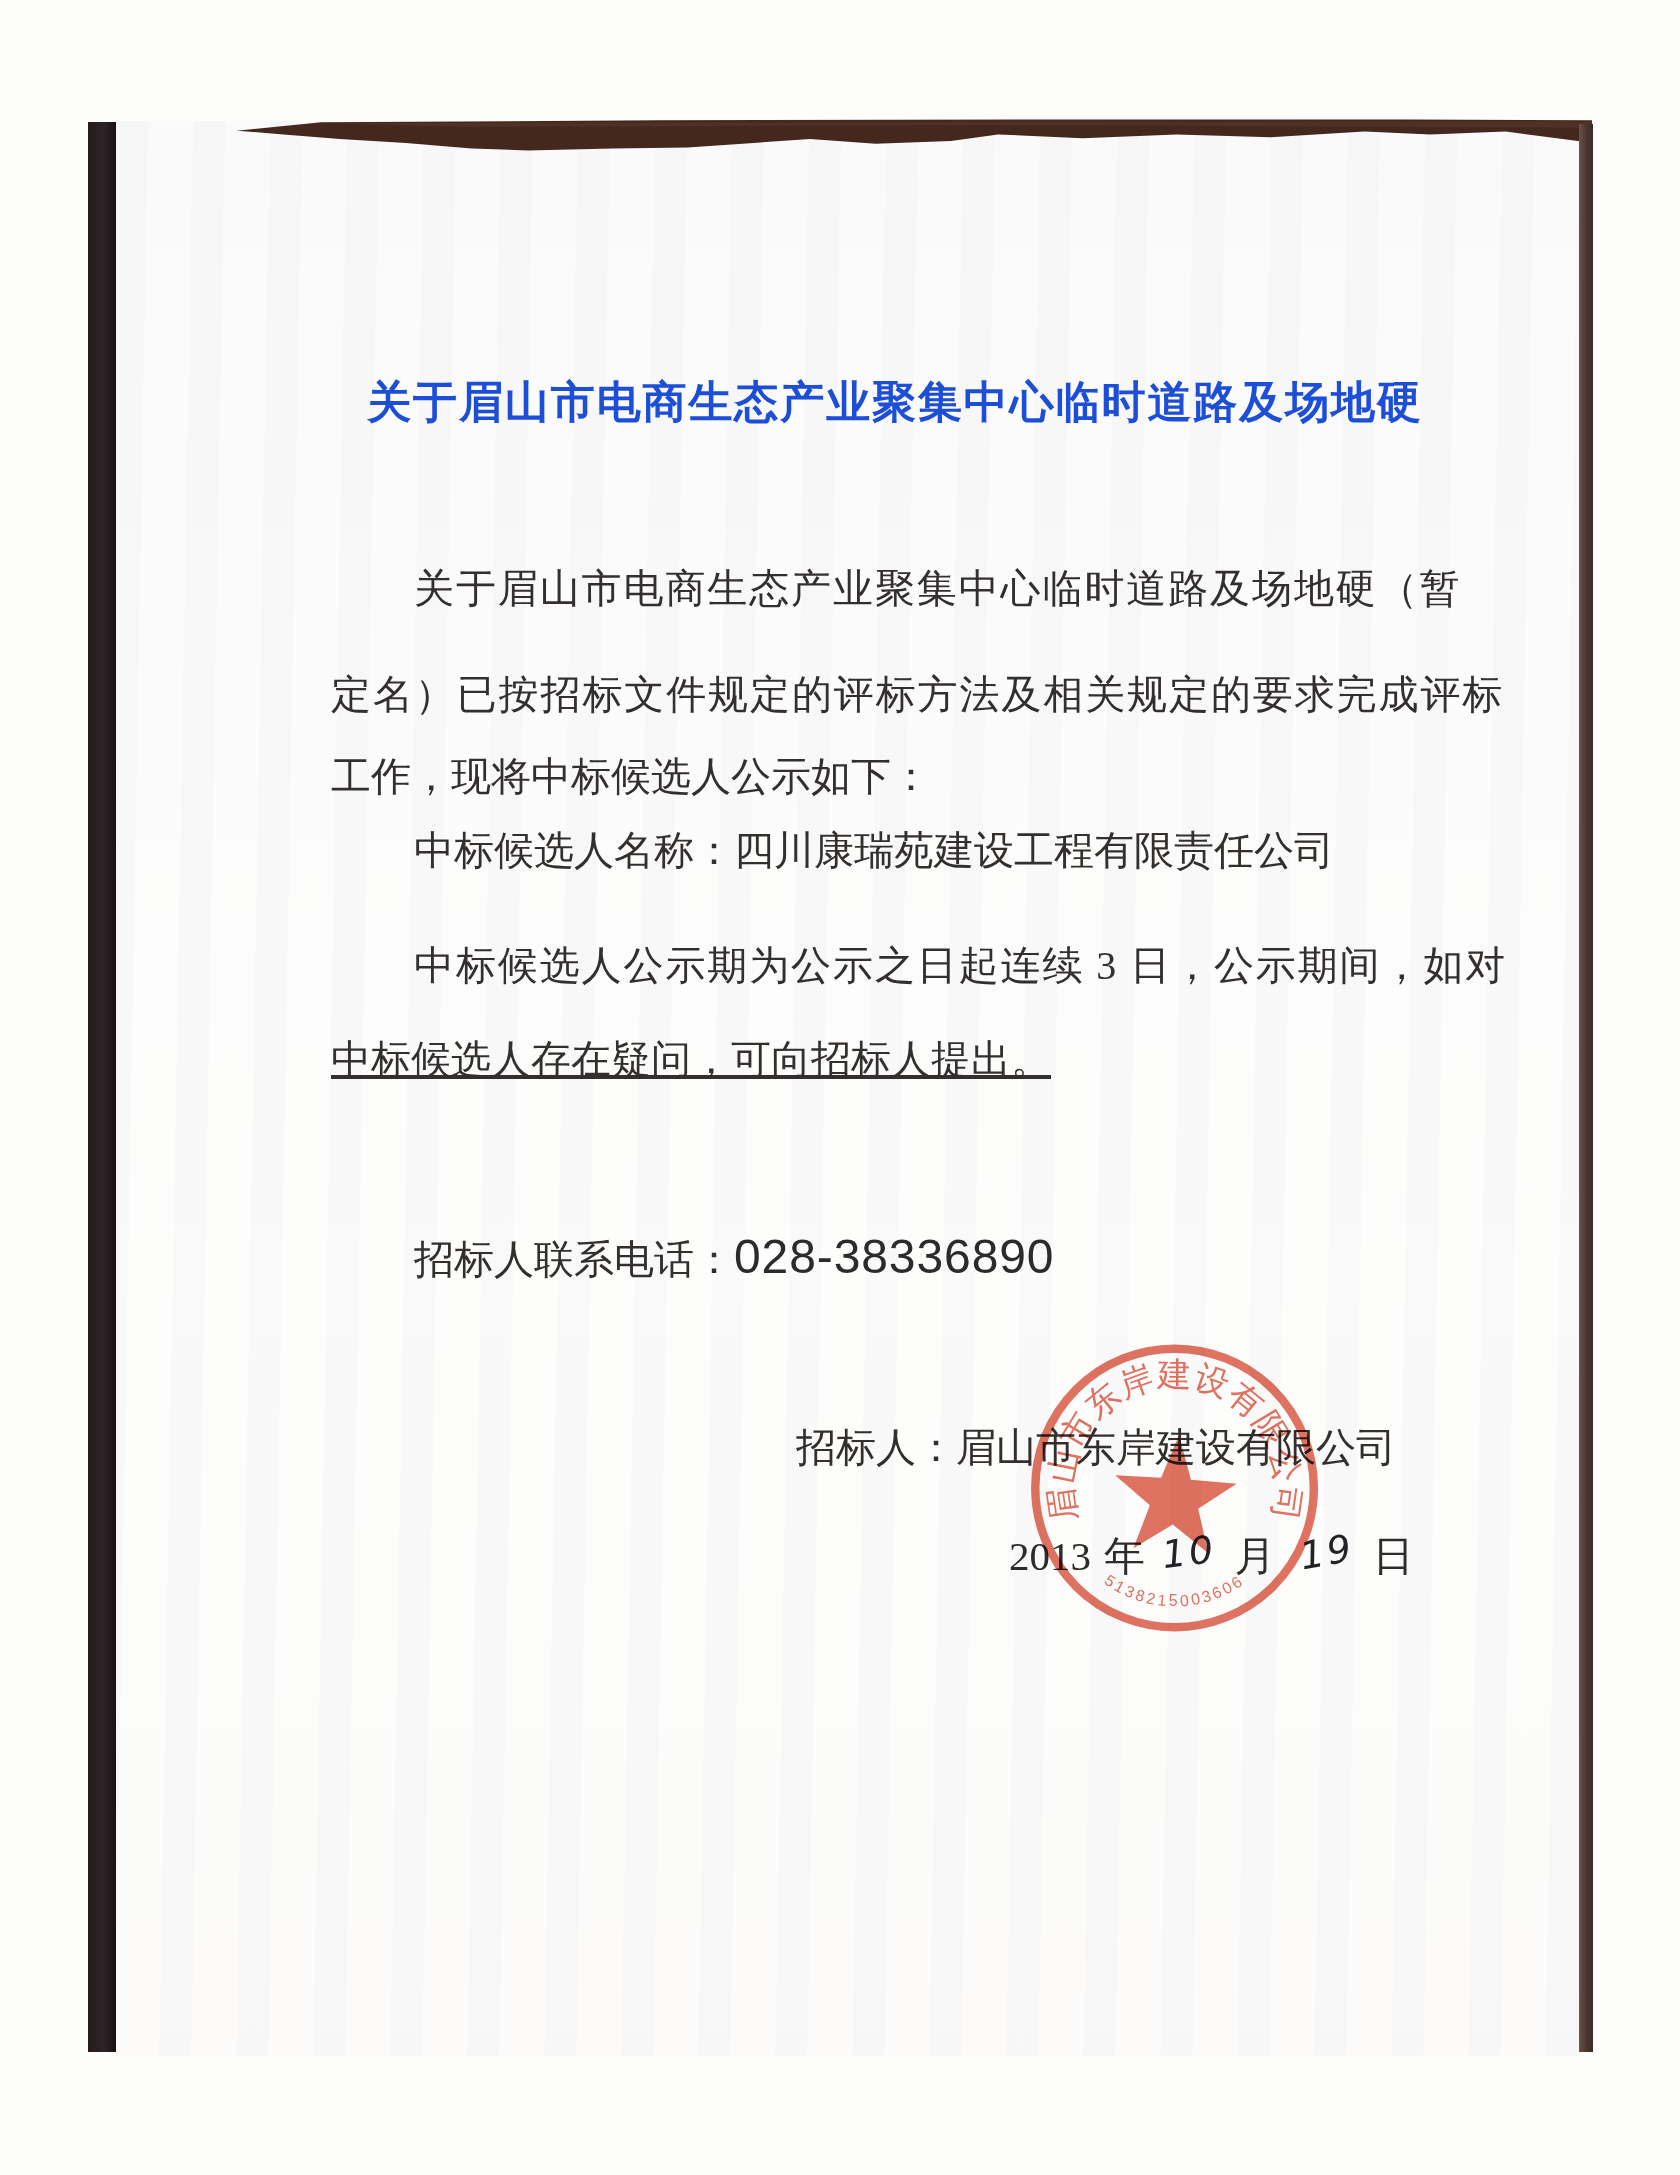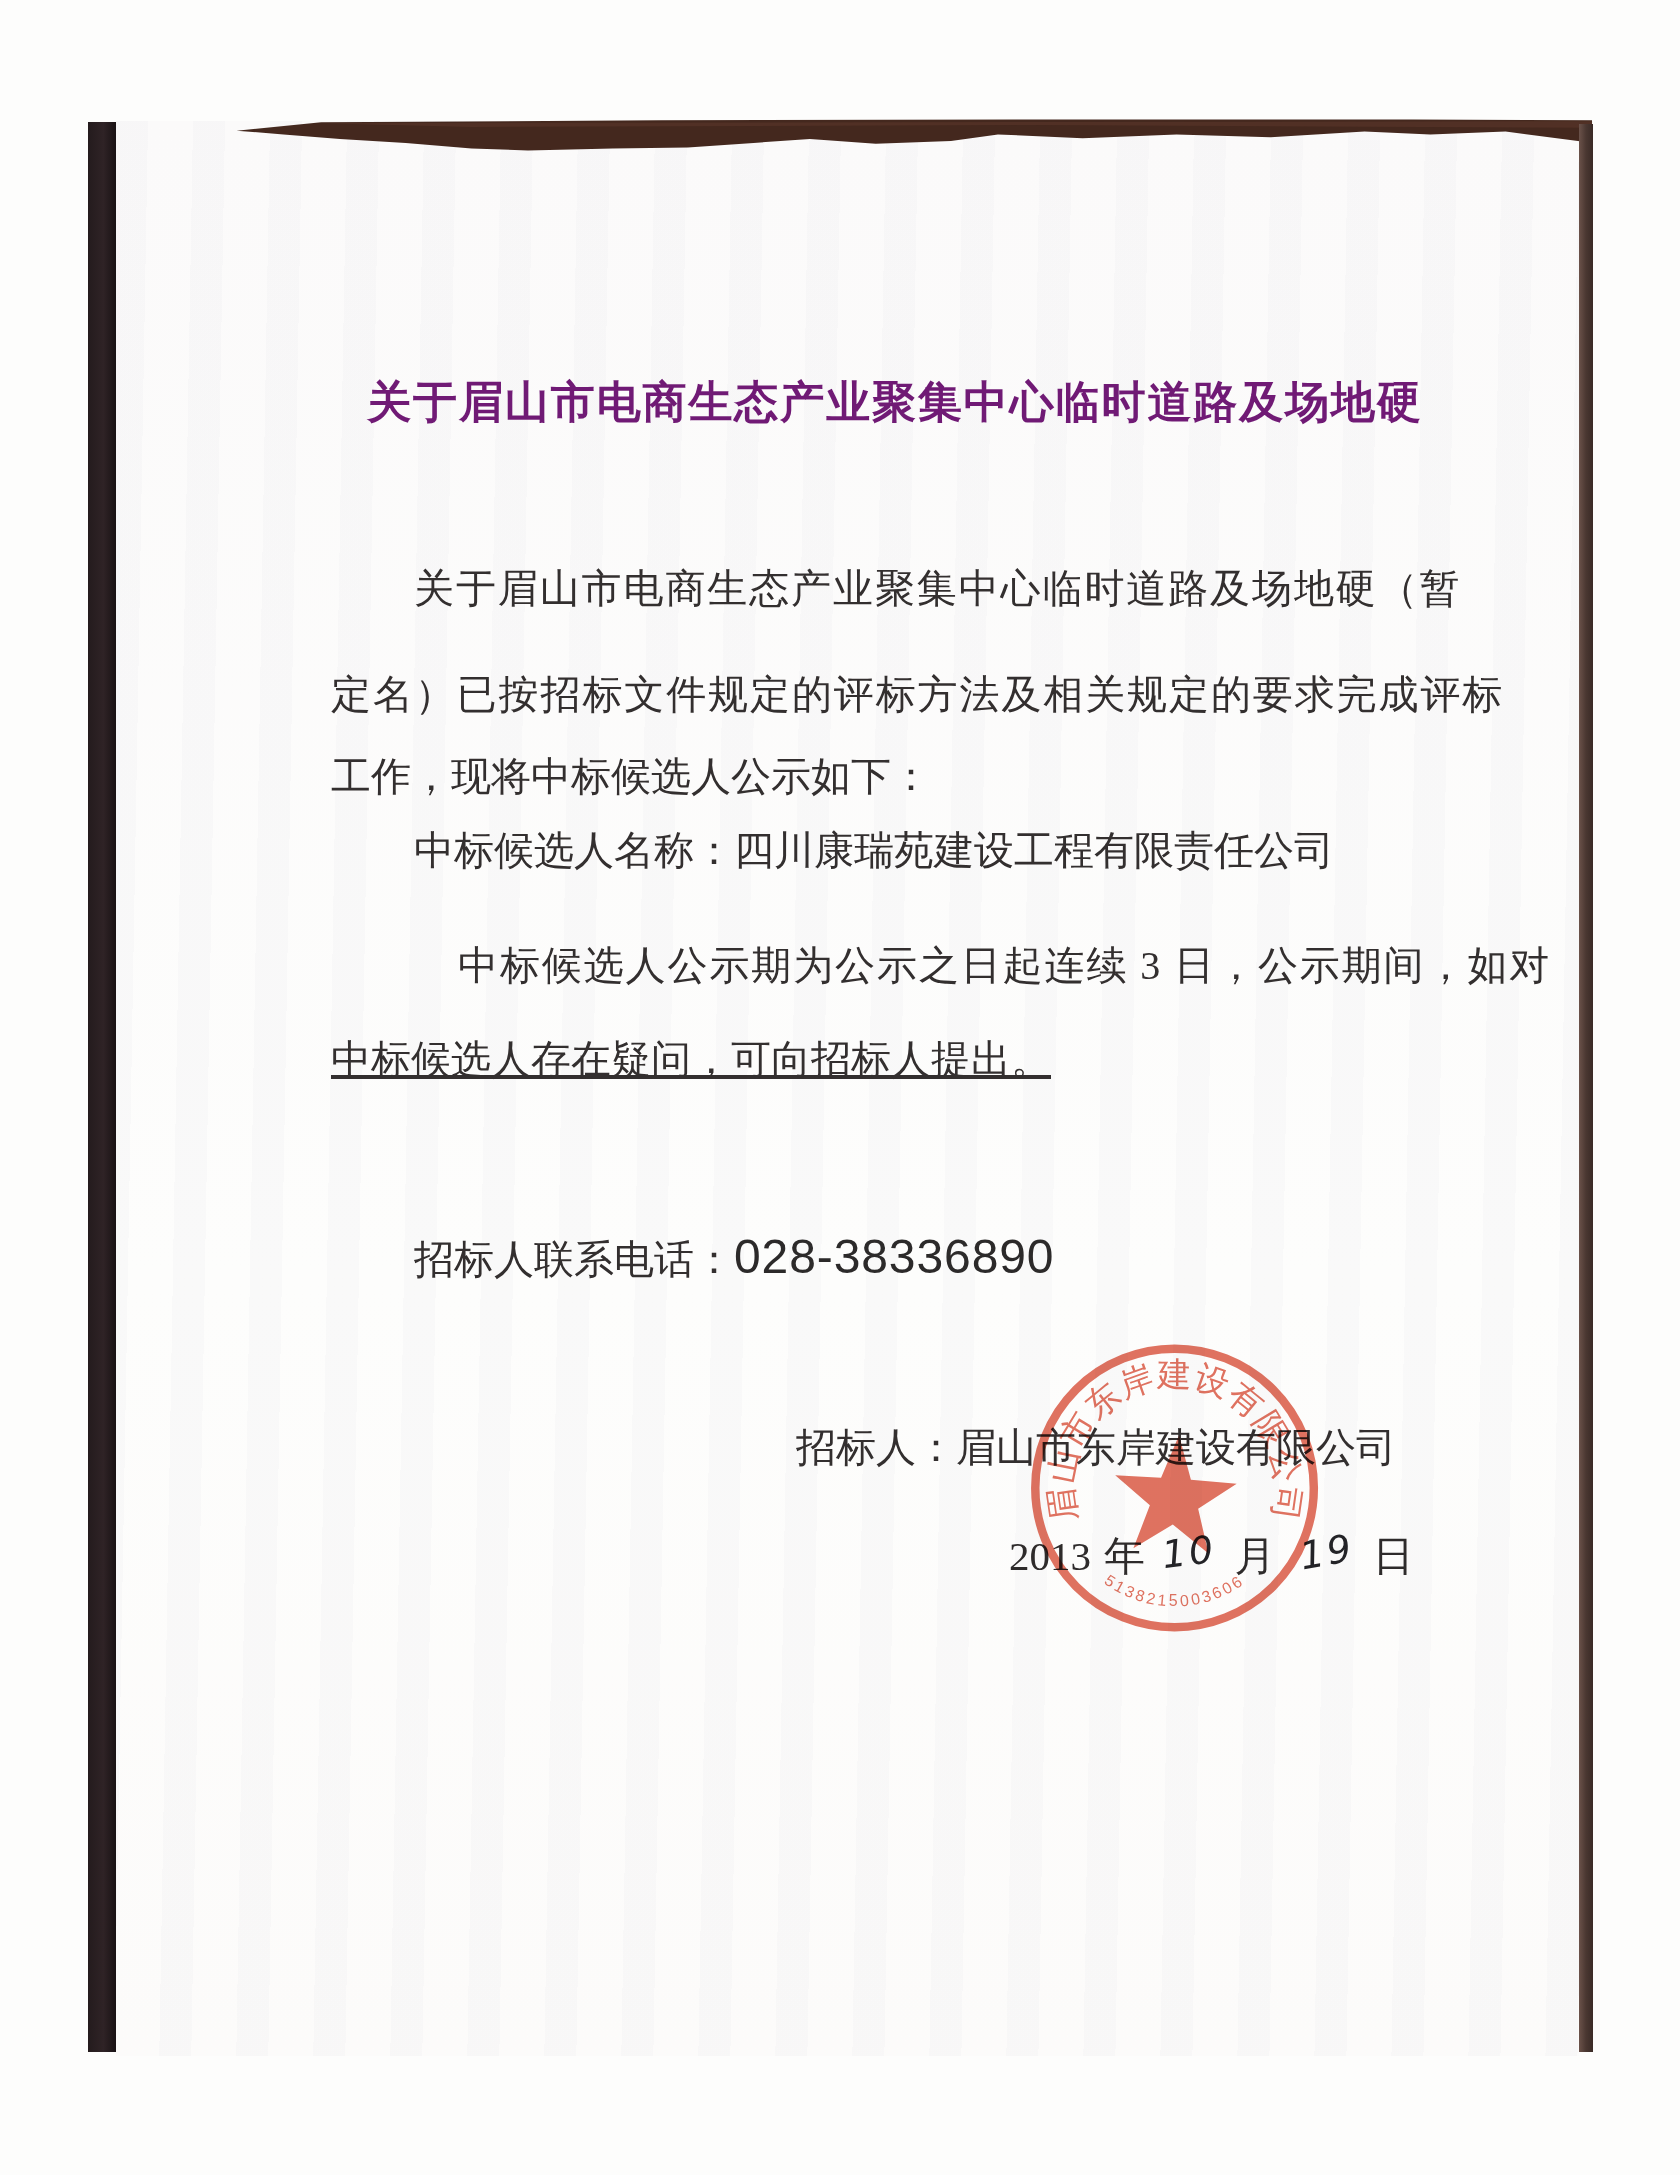--- a/index.html
+++ b/index.html
@@ -25,31 +25,31 @@
   }
   .bar-right{
     position:absolute;left:1579px;top:124px;width:14px;height:1928px;
     background:linear-gradient(90deg,#6b524a 0%,#4a3731 50%,#3a2a26 100%);
   }
   .top-band{position:absolute;left:0;top:0;}
   
   .line{position:absolute;font-size:40px;line-height:45px;white-space:nowrap;}
   .title{
     position:absolute;left:116px;width:1558px;text-align:center;
-    font-size:44px;font-weight:bold;color:#701a75;letter-spacing:1.9px;white-space:nowrap;
+    font-size:44px;font-weight:bold;color:#1d4ed8;letter-spacing:1.9px;white-space:nowrap;
   }
   .t1{top:373px;}
   .t2{top:453px;}
   .indent{left:414px;}
   .flush{left:331px;}
   .l1{top:566px;letter-spacing:1.9px;}
   .l2{top:672px;letter-spacing:1.9px;}
   .l3{top:754px;}
   .l4{top:828px;}
-  .l5{top:943px;letter-spacing:1.9px;margin-left:44px;}
+  .l5{top:943px;letter-spacing:1.9px;}
   .l6{top:1037px;text-decoration:underline;}
   .phone-line{top:1234px;left:414px;}
   .phone-value{font-family:"Liberation Sans","DejaVu Sans",sans-serif;font-size:48px;letter-spacing:0.9px;color:#2c2a2a;}
   .signer-line{top:1425px;left:796px;}
   .date-line{top:1530px;left:1009px;display:flex;align-items:flex-end;}
   .date-line .printed{font-size:41px;color:#2e2b2b;}
   .date-line .gap-s{margin-left:13px;}
   .handwritten{
     font-family:"DejaVu Sans",sans-serif;font-style:italic;
     font-size:38px;color:#232327;transform:rotate(-7deg);

